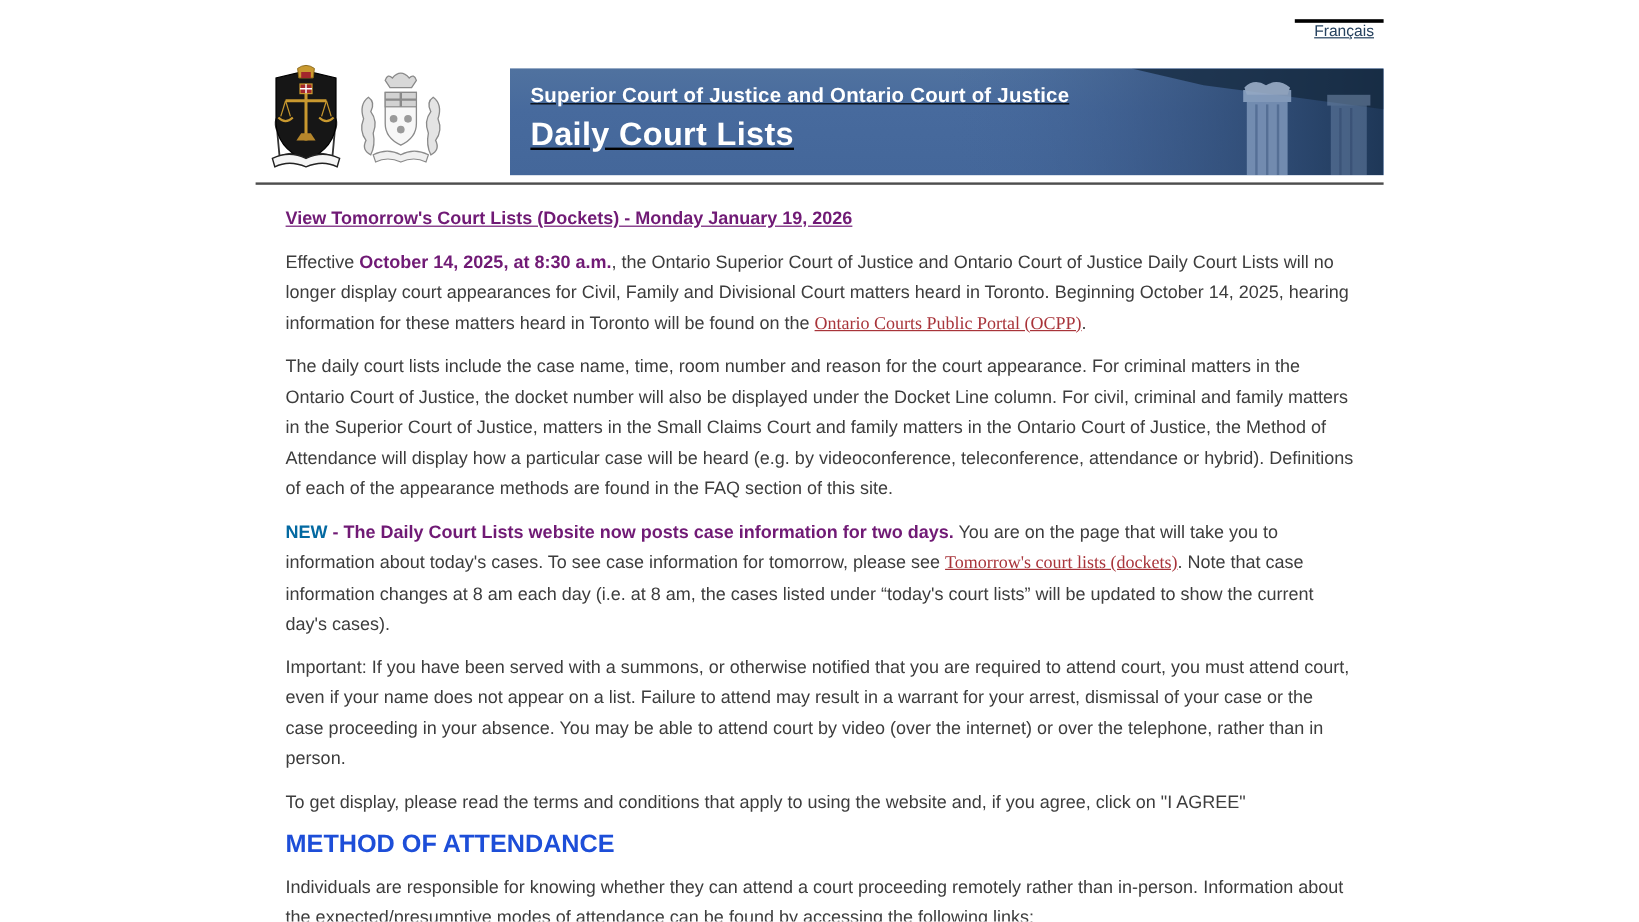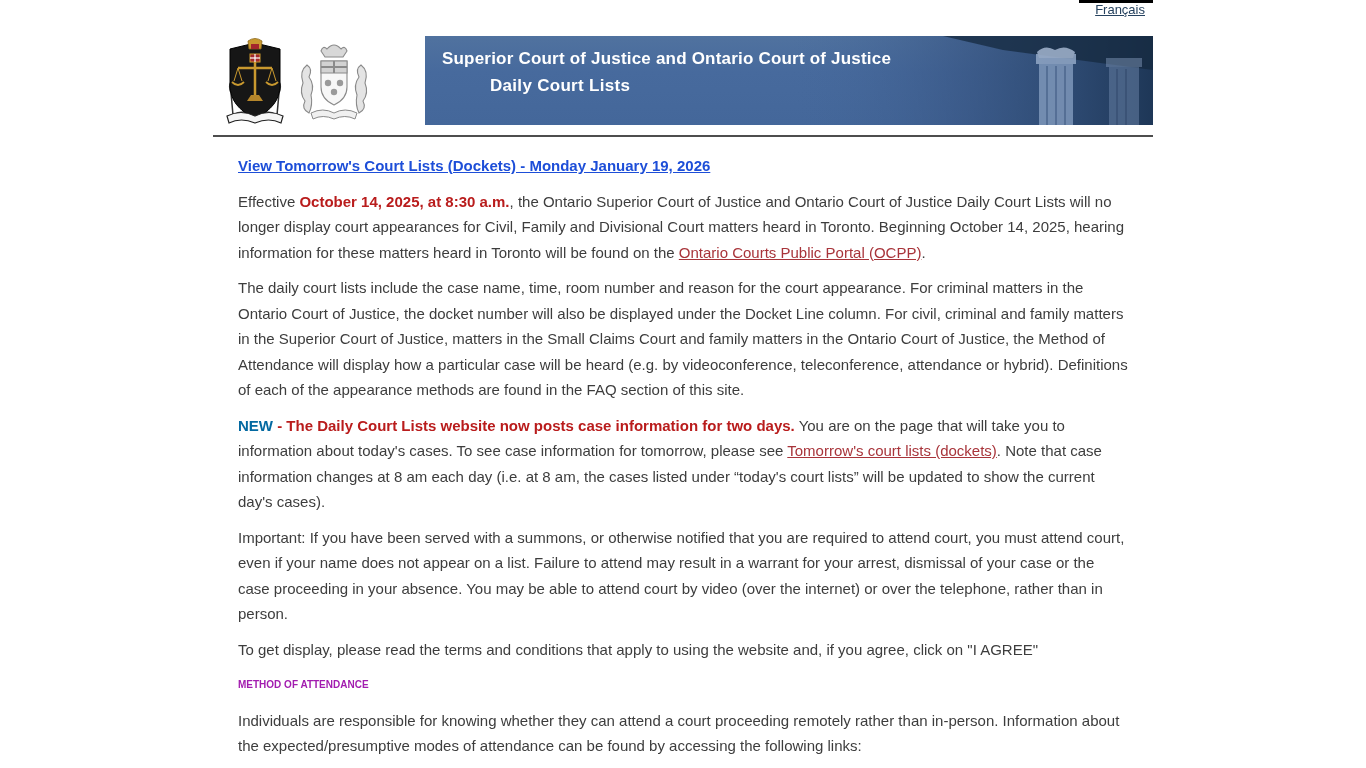--- a/index.html
+++ b/index.html
@@ -2,47 +2,47 @@
 <html><head>
 <meta charset="utf-8">
 <style>
   html,body{margin:0;padding:0;}
   body{
     width:1366px;height:768px;overflow:hidden;background:#ffffff;
     font-family:"Liberation Sans","DejaVu Sans",sans-serif;
   }
   .container{width:940px;margin:0 auto;position:relative;}
   
-  .top-bar{height:31px;position:relative;}
+  .top-bar{height:31px;position:relative;margin-top:16px;}
   .lang-tab{position:absolute;right:0;top:0;width:74px;height:3px;background:#000;}
   .lang-link{
     position:absolute;right:8px;top:2px;
     font-size:13px;color:#26425f;text-decoration:underline;cursor:pointer;
   }
   
-  .header{display:flex;align-items:center;}
+  .header{display:flex;align-items:flex-end;text-decoration:underline;}
   .crests{width:212px;display:flex;align-items:center;gap:12px;padding:0 0 0 12px;box-sizing:border-box;margin-top:6px;}
   .banner{
     flex:1;height:89px;position:relative;overflow:hidden;
     background:linear-gradient(180deg,#50729f 0%,#476a9d 40%,#44679a 100%);
   }
   .banner-photo{position:absolute;top:0;right:0;height:89px;width:360px;}
   .banner-text{position:relative;padding:13px 0 0 17px;color:#ffffff;}
   .banner-line1{font-size:17px;font-weight:bold;letter-spacing:.2px;}
-  .banner-line2{font-size:17px;font-weight:bold;margin-top:7px;letter-spacing:.3px;margin-left:48px;}
+  .banner-line2{font-size:27px;font-weight:bold;margin-top:7px;letter-spacing:.3px;}
   .header-rule{border:none;border-top:2px solid #4d4d4d;margin:6px 0 0 0;}
   
   .content{padding:16px 24px 0 25px;color:#3d3d3d;font-size:15px;line-height:25.5px;}
   .content p{margin:0 0 10px 0;}
-  .link{color:#a8343a;text-decoration:underline;cursor:pointer;}
-  .link-strong{color:#1d4ed8;font-weight:bold;text-decoration:underline;cursor:pointer;}
+  .link{color:#a8343a;text-decoration:underline;cursor:pointer;font-family:Liberation Serif, serif;}
+  .link-strong{color:#701a75;font-weight:bold;text-decoration:underline;cursor:pointer;}
   .tomorrow-link-row{margin:0 0 12px 0;}
-  .bold-black{font-weight:bold;color:#b91c1c;}
+  .bold-black{font-weight:bold;color:#701a75;}
   .new-label{color:#0369a1;font-weight:bold;}
-  .method-heading{color:#a21caf;font-weight:bold;font-size:10px;margin:2px 0 10px 0;}
+  .method-heading{color:#1d4ed8;font-weight:bold;font-size:21px;margin:2px 0 10px 0;}
 </style>
 </head>
 <body>
 
 <div class="container">
 
   <div class="top-bar">
     <div class="lang-tab"></div>
     <a class="lang-link">Français</a>
   </div>

